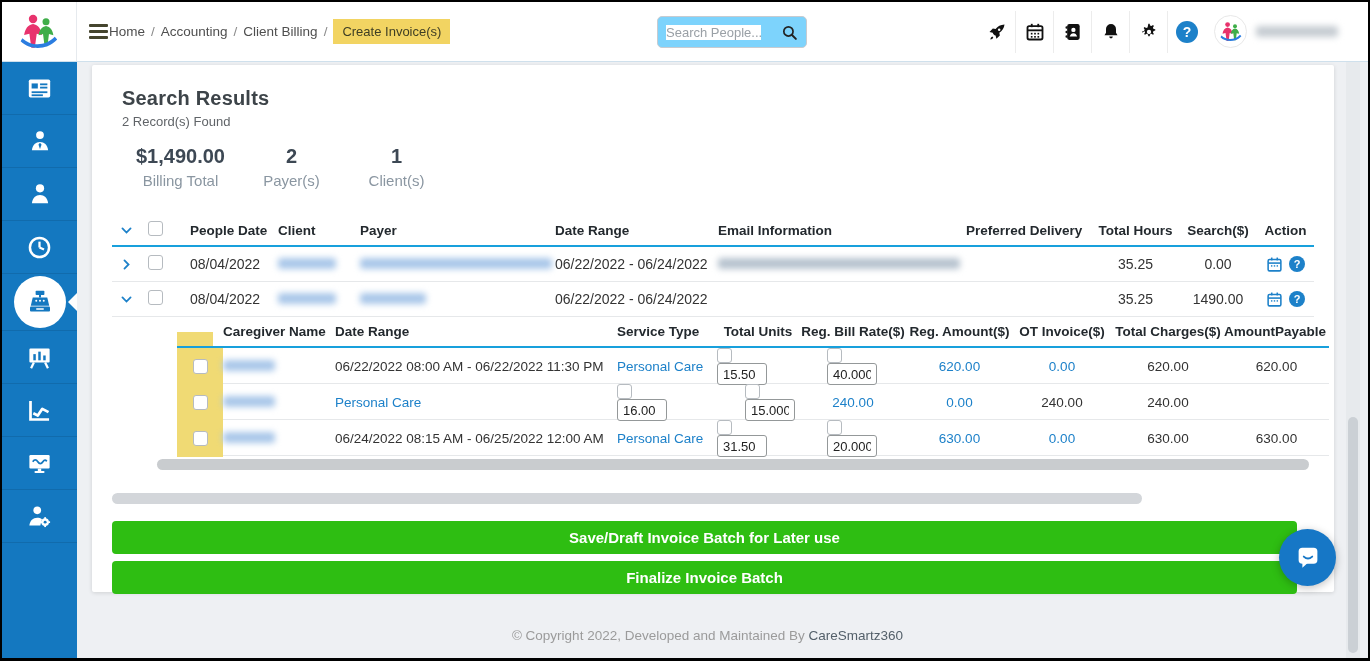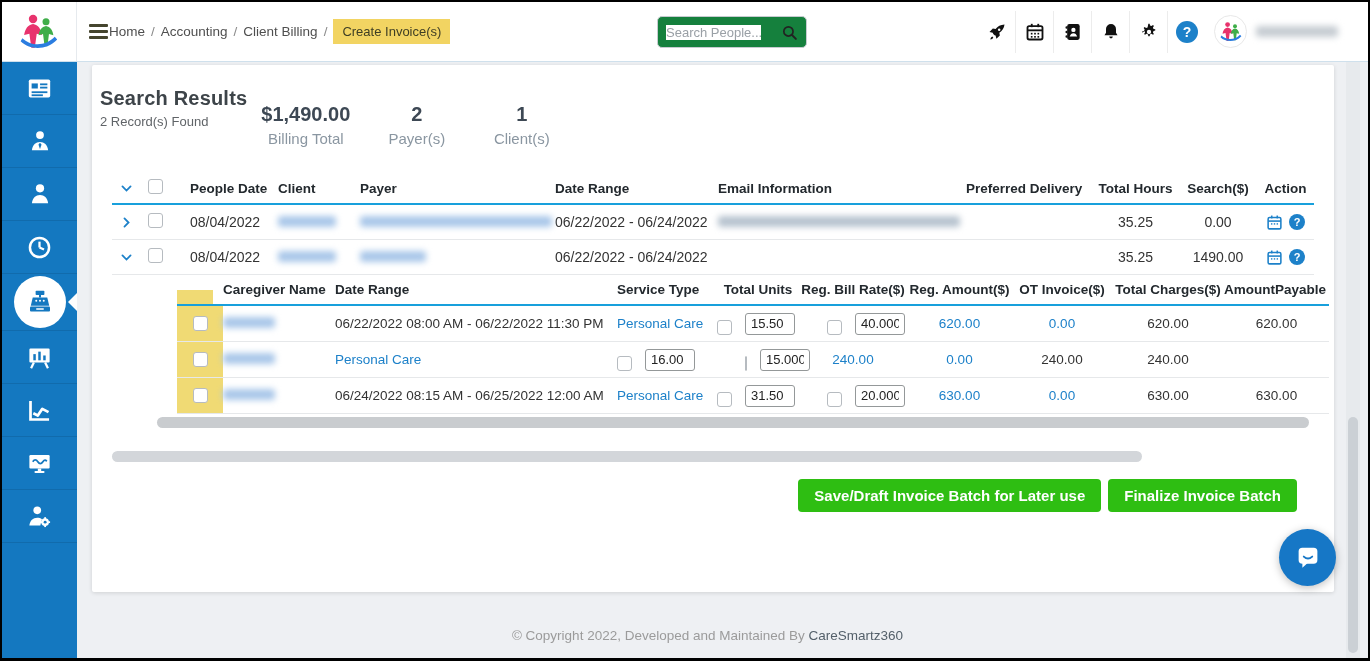--- a/index.html
+++ b/index.html
@@ -13,21 +13,21 @@
   .logo-box { position:absolute; left:0; top:0; width:75px; height:59px; display:flex;
               align-items:center; justify-content:center; border-right:1px solid #e6eaee; }
   .hamburger { position:absolute; left:87px; top:22px; width:19px; cursor:pointer; }
   .hamburger span { display:block; height:2.5px; background:#45452e; margin-bottom:3.5px; border-radius:1px; }
   .breadcrumb { position:absolute; left:107px; top:0; height:59px; display:flex;
                 align-items:center; gap:6px; font-size:13.5px; color:#5c5c5c; }
   .crumb { color:#4f4f4f; }
   .crumb-sep { color:#8a8a8a; }
   .crumb-active { background:#f2d462; color:#3e3e24; padding:5px 9px; font-size:13px; }
   .search-box { position:absolute; left:655px; top:14px; width:150px; height:32px;
-                border:1px solid #c7cbd0; border-radius:5px; background:#15803d;
+                border:1px solid #c7cbd0; border-radius:5px; background:#7dd3fc;
                 display:flex; align-items:center; padding:0 8px; gap:20px; }
   .search-box input { border:none; outline:none; flex:1; min-width:0; font-size:13px;
                       color:#444; font-family:"Liberation Sans", sans-serif; }
   .search-box input::placeholder { color:#9aa0a6; }
   .top-icons { position:absolute; left:976px; top:9px; height:42px; display:flex; align-items:stretch; }
   .ticon { width:38px; display:flex; align-items:center; justify-content:center;
            border-right:1px solid #ececec; cursor:pointer; }
   .ticon:last-child { border-right:none; }
   .help-circle { width:22px; height:22px; border-radius:50%; background:#1d81c9; color:#fff;
                  display:flex; align-items:center; justify-content:center;
@@ -47,21 +47,21 @@
   .icon-ring { display:flex; align-items:center; justify-content:center; }
   .side-item.active .icon-ring { width:52px; height:52px; background:#fff; border-radius:50%; }
   .notch { position:absolute; right:0; top:50%; margin-top:-9px; width:0; height:0;
            border-top:9px solid transparent; border-bottom:9px solid transparent;
            border-right:9px solid #fdfdfd; }
 
   
   .content { position:absolute; left:75px; top:60px; right:0; bottom:0; background:#eef0f3; }
   .card { position:absolute; left:15px; top:3px; width:1242px; height:527px; background:#fff;
           box-shadow:0 1px 4px rgba(0,0,0,0.13); border-radius:2px; }
-  .card-head { display:flex; justify-content:flex-start; padding:22px 30px 0 8px; }
+  .card-head { display:flex; justify-content:flex-start; padding:22px 30px 0 30px;flex-direction:column; }
   .page-title { font-size:20px; color:#3d4449; font-weight:bold; letter-spacing:0.2px; }
   .page-sub { font-size:13px; color:#606468; margin-top:4px; }
   .stats { display:flex; gap:0;margin-top:16px; }
   .stat { text-align:center; min-width:105px; padding:0 14px; }
   .stat-value { font-size:20px; font-weight:bold; color:#3d4854; }
   .stat-label { font-size:15px; color:#8a96a1; margin-top:4px; }
 
   
   .table-wrap { margin:26px 20px 0 20px; }
   .trow { display:grid; grid-template-columns:36px 42px 88px 82px 195px 163px 248px 127px 85px 80px 55px;
@@ -79,33 +79,33 @@
                justify-content:center; cursor:pointer; }
 
   
   .subwrap { margin-left:65px; width:1152px; }
   .srow { display:grid; grid-template-columns:46px 112px 282px 100px 82px 108px 105px 100px 112px 105px;
           align-items:center; height:36px; border-bottom:1px solid #e6e8ea; font-size:13.5px; color:#333; }
   .srow.shead { height:31px; border-bottom:2px solid #18a0dc; font-weight:bold; color:#23292e; }
   .ycell { background:#f0da74; height:100%; display:flex; align-items:center; justify-content:center; }
   .yhead { position:relative; height:100%; }
   .yhead::after { content:""; position:absolute; left:0; bottom:0; width:36px; height:14px; background:#f0da74; }
-  .cbinput { display:flex; align-items:flex-end; gap:13px; }
+  .cbinput { display:flex; align-items:flex-start; gap:0;flex-direction:column; }
   .num-input { width:50px; height:22px; border:1px solid #949899; border-radius:3px;
                font-size:13px; padding:0 5px; color:#222; background:#fff;
                font-family:"Liberation Sans", sans-serif; }
   .amt-blue { color:#1d81c9; text-align:center; cursor:pointer; }
   .amt-dark { color:#333; text-align:center; }
 
   
   .hscroll-inner { margin:3px 0 0 45px; width:1152px; height:11px; background:#c9cccf; border-radius:6px; cursor:pointer; }
   .hscroll-outer { margin:23px 0 0 0; width:1030px; height:11px; background:#d3d6da; border-radius:6px; cursor:pointer; }
 
   
-  .btn-row { display:flex; justify-content:flex-end; gap:7px; margin:17px 17px 8px 0; }
+  .btn-row { display:flex; justify-content:flex-end; gap:7px; margin:17px 17px 8px 0;flex-direction:column; }
   .btn-green { background:#2ebe12; color:#fff; border:none; border-radius:4px; height:33px;
                padding:0 16px; font-size:15px; font-weight:bold; cursor:pointer;
                font-family:"Liberation Sans", sans-serif; }
 
   
   .footer { position:absolute; left:0; right:30px; top:566px; text-align:center;
             font-size:13.5px; color:#9b9b9b; }
   .footer .brand { color:#54606a; cursor:default; }
 
   

